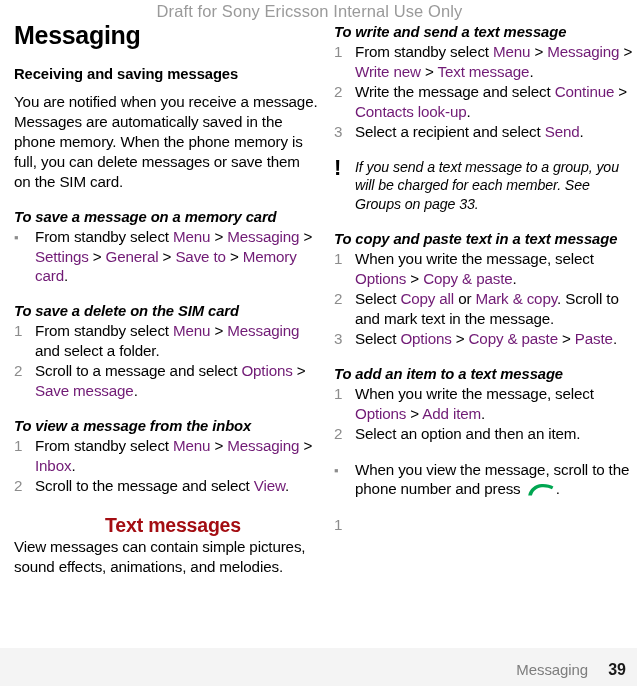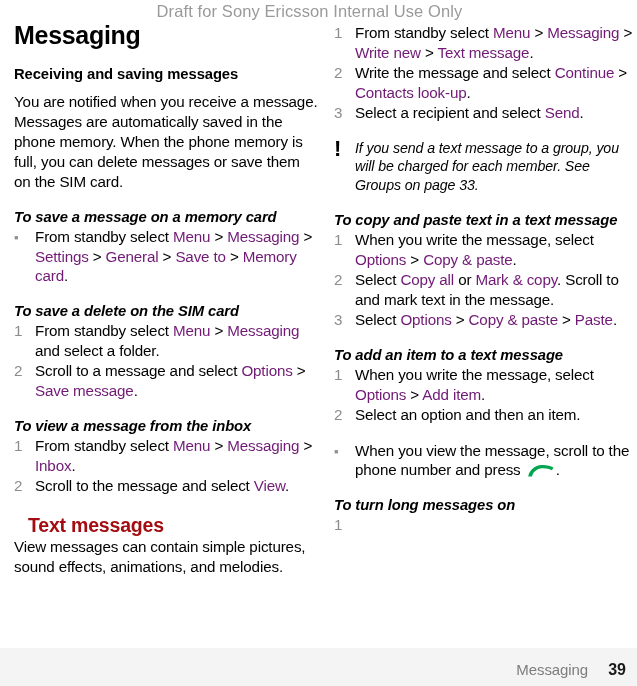--- a/index.html
+++ b/index.html
@@ -56,20 +56,21 @@
     line-height: 1.0;
     letter-spacing: -0.3px;
   }
   h2.section-title {
     margin: 0 0 1px 14px;
     font-size: 19.5px;
     font-weight: bold;
     color: #a30d12;
     line-height: 1.1;
     letter-spacing: -0.2px;
+    text-align: center;
   }
   h3.sub-head {
     margin: 0 0 9px 0;
     font-size: 14.8px;
     font-weight: bold;
     line-height: 1.22;
     letter-spacing: -0.1px;
   }
   h4.proc-head {
     margin: 0 0 1px 0;
@@ -229,20 +230,21 @@
 
     <div class="gap-lg"></div>
 
     <h2 class="section-title">Text messages</h2>
     <p class="body">View messages can contain simple pictures, sound effects, animations, and melodies.</p>
 
   </div>
 
   <div class="col col-right">
 
+    <h4 class="proc-head">To write and send a text message</h4>
     <ol class="steps">
         <li class="step"><span class="marker">1</span><span>From standby select <span class="ui">Menu</span> &gt; <span class="ui">Messaging</span> &gt; <span class="ui">Write new</span> &gt; <span class="ui">Text message</span>.</span></li>
         <li class="step"><span class="marker">2</span><span>Write the message and select <span class="ui">Continue</span> &gt; <span class="ui">Contacts look-up</span>.</span></li>
         <li class="step"><span class="marker">3</span><span>Select a recipient and select <span class="ui">Send</span>.</span></li>
       </ol>
 
     <div class="gap-md"></div>
 
     <div class="note">
       <span class="bang">!</span>
@@ -269,21 +271,20 @@
     <div class="gap-md"></div>
 
     <ul class="steps">
         <li class="step"><span class="marker bullet"></span><span>When you view the message, scroll to the phone number and press <span><svg class="call-icon" viewBox="0 0 27 13" xmlns="http://www.w3.org/2000/svg">
                 <path d="M1.2 12.4 C2.4 6.0 8.0 1.4 14.6 1.0 C19.4 0.7 23.8 2.0 26.4 3.6 L25.0 6.2 C22.3 4.9 18.7 4.0 15.0 4.3 C10.0 4.7 6.4 7.6 4.9 12.4 Z" fill="#00a651"></path>
               </svg></span>.</span></li>
       </ul>
 
     <div class="gap-md"></div>
 
-    <h4 class="proc-head">To turn long messages on</h4>
     <ol class="steps">
         <li class="step"><span class="marker">1</span></li>
       </ol>
 
   </div>
 </div>
 
 <div class="footer">
   <div class="footer-inner">
     <span class="footer-chapter">Messaging</span>

